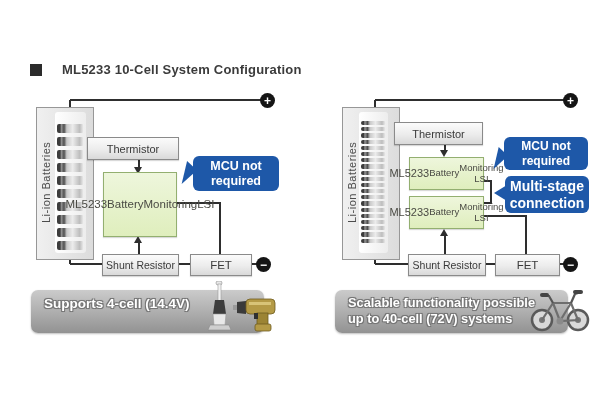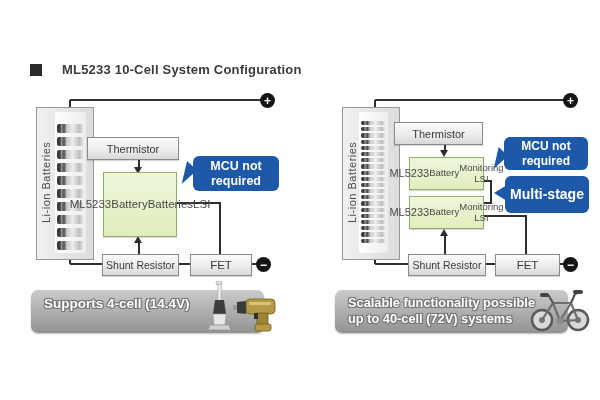--- a/index.html
+++ b/index.html
@@ -81,21 +81,21 @@
 
   <div class="box" style="left:87px;top:137px;width:90px;height:21px;">
     <span>Thermistor</span>
   </div>
   <div class="wire" style="left:138px;top:158px;width:2px;height:10px;"></div>
   <div class="ah ah-down" style="left:134px;top:167px;"></div>
 
   <div class="greenbox" style="left:103px;top:172px;width:72px;height:63px;font-size:11.5px;line-height:1.28;">
     <span class="line">ML5233</span>
     <span class="line">Battery</span>
-    <span class="line">Batteries</span>
+    <span class="line">Monitoring</span>
     <span class="line">LSI</span>
   </div>
 
   <div class="tail tail-mcu" style="left:181px;top:161px;width:16px;height:23px;"></div>
   <div class="bubble" style="left:193px;top:156px;width:86px;height:35px;font-size:12.5px;">
     <span class="line">MCU not</span>
     <span class="line">required</span>
   </div>
 
   <div class="ah ah-up" style="left:134px;top:236px;"></div>
@@ -195,20 +195,21 @@
 
   <div class="tail tail-mcu" style="left:493px;top:147px;width:15px;height:22px;"></div>
   <div class="bubble" style="left:504px;top:137px;width:84px;height:33px;font-size:12px;">
     <span class="line">MCU not</span>
     <span class="line">required</span>
   </div>
 
   <div class="tail tail-left" style="left:494px;top:185px;width:13px;height:16px;"></div>
   <div class="bubble" style="left:505px;top:176px;width:84px;height:37px;font-size:14px;">
     <span class="line">Multi-stage</span>
+    <span class="line">connection</span>
   </div>
 
   <div class="ah ah-up" style="left:440px;top:229px;"></div>
   <div class="wire" style="left:444px;top:235px;width:2px;height:20px;"></div>
 
   <div class="box" style="left:408px;top:254px;width:76px;height:20px;font-size:10.5px;">
     <span>Shunt Resistor</span>
   </div>
   <div class="box" style="left:495px;top:254px;width:63px;height:20px;font-size:11.5px;">
     <span>FET</span>

